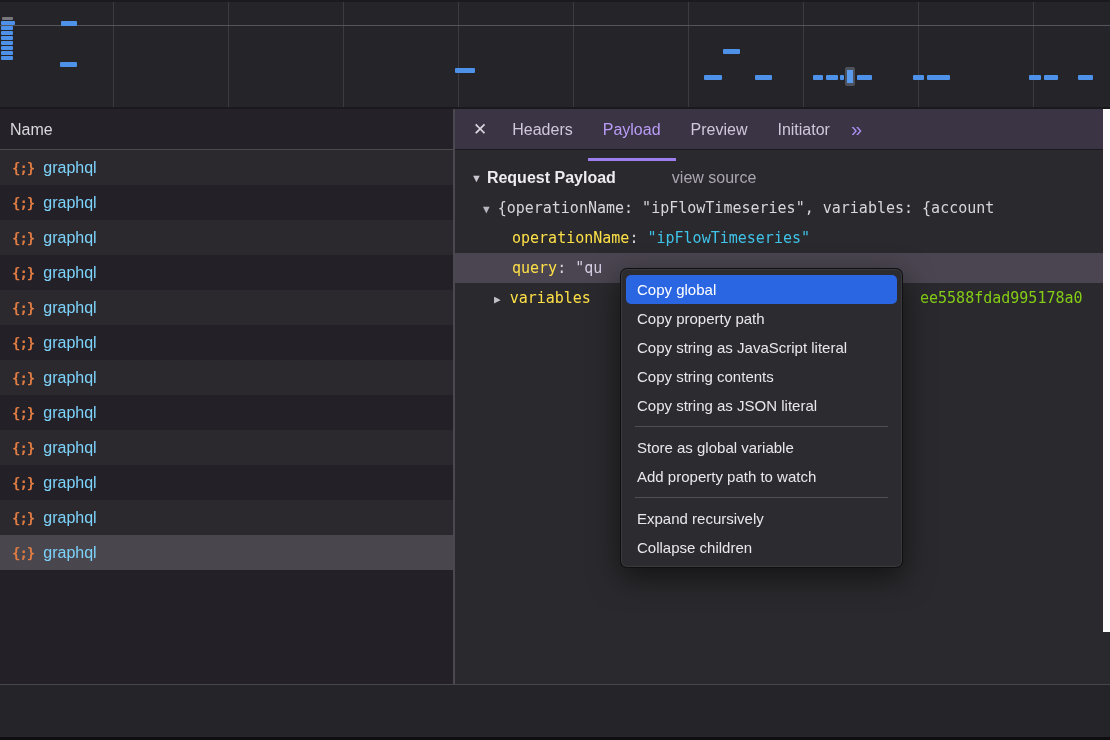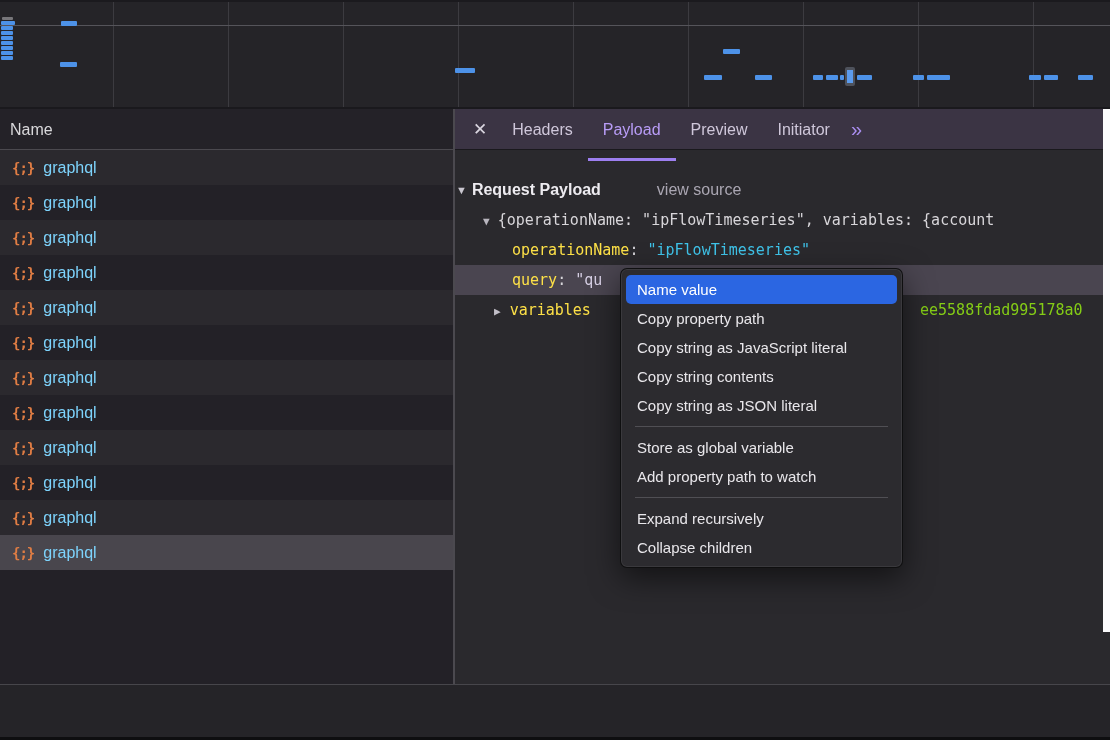--- a/index.html
+++ b/index.html
@@ -33,21 +33,21 @@
 
   
   .right-panel { position:absolute; left:455px; top:109px; width:655px; height:575px; background:#2a292d; overflow:hidden; }
   .tabbar { height:41px; background:#3b3444; border-bottom:1px solid #1a191d; display:flex; align-items:center; }
   .tab-close { color:#d9d5df; font-size:17px; margin:0 10px 0 18px; cursor:pointer; }
   .tab { height:52px; line-height:41px; padding:0 15px; font-size:16px; color:#cfc7da; cursor:pointer; }
   .tab.active { color:#b89cf6; box-shadow:inset 0 -3px 0 #9d7ff0; }
   .tab-more { color:#ab8ff2; font-size:20px; margin-left:6px; cursor:pointer; }
 
   .payload { padding-top:13px; position:relative; }
-  .section-header { height:30px; line-height:30px; padding-left:1px; white-space:nowrap;margin-top:12px; }
+  .section-header { height:30px; line-height:30px; padding-left:16px; white-space:nowrap; }
   .sec-tri { color:#cac7d0; font-size:11px; vertical-align:1px; }
   .sec-title { color:#edebf0; font-size:16px; font-weight:bold; margin-left:5px; }
   .view-source { color:#aaa6b2; font-size:16px; margin-left:56px; cursor:pointer; }
 
   .tree { font-family:"DejaVu Sans Mono", monospace; font-size:15px; color:#d8d6da; }
   .tree-row { height:30px; line-height:30px; white-space:nowrap; position:relative; }
   .row-preview { padding-left:28px; }
   .row-preview .tri { color:#b9b6bf; font-size:11px; margin-right:8px; }
   .row-op { padding-left:57px; }
   .row-query { padding-left:57px; background:#4a4550; }
@@ -216,21 +216,21 @@
       </div>
     </div>
   </div>
 
   <div class="bottom-line"></div>
   <div class="footer"></div>
   <div class="bottom-strip"></div>
   <div class="white-edge"></div>
 
   <div class="context-menu" id="context-menu">
-      <div class="menu-item highlighted">Name value</div>
+      <div class="menu-item highlighted">Copy global</div>
       <div class="menu-item">Copy property path</div>
       <div class="menu-item">Copy string as JavaScript literal</div>
       <div class="menu-item">Copy string contents</div>
       <div class="menu-item">Copy string as JSON literal</div>
       <div class="menu-sep"></div>
       <div class="menu-item">Store as global variable</div>
       <div class="menu-item">Add property path to watch</div>
       <div class="menu-sep"></div>
       <div class="menu-item">Expand recursively</div>
       <div class="menu-item">Collapse children</div>

